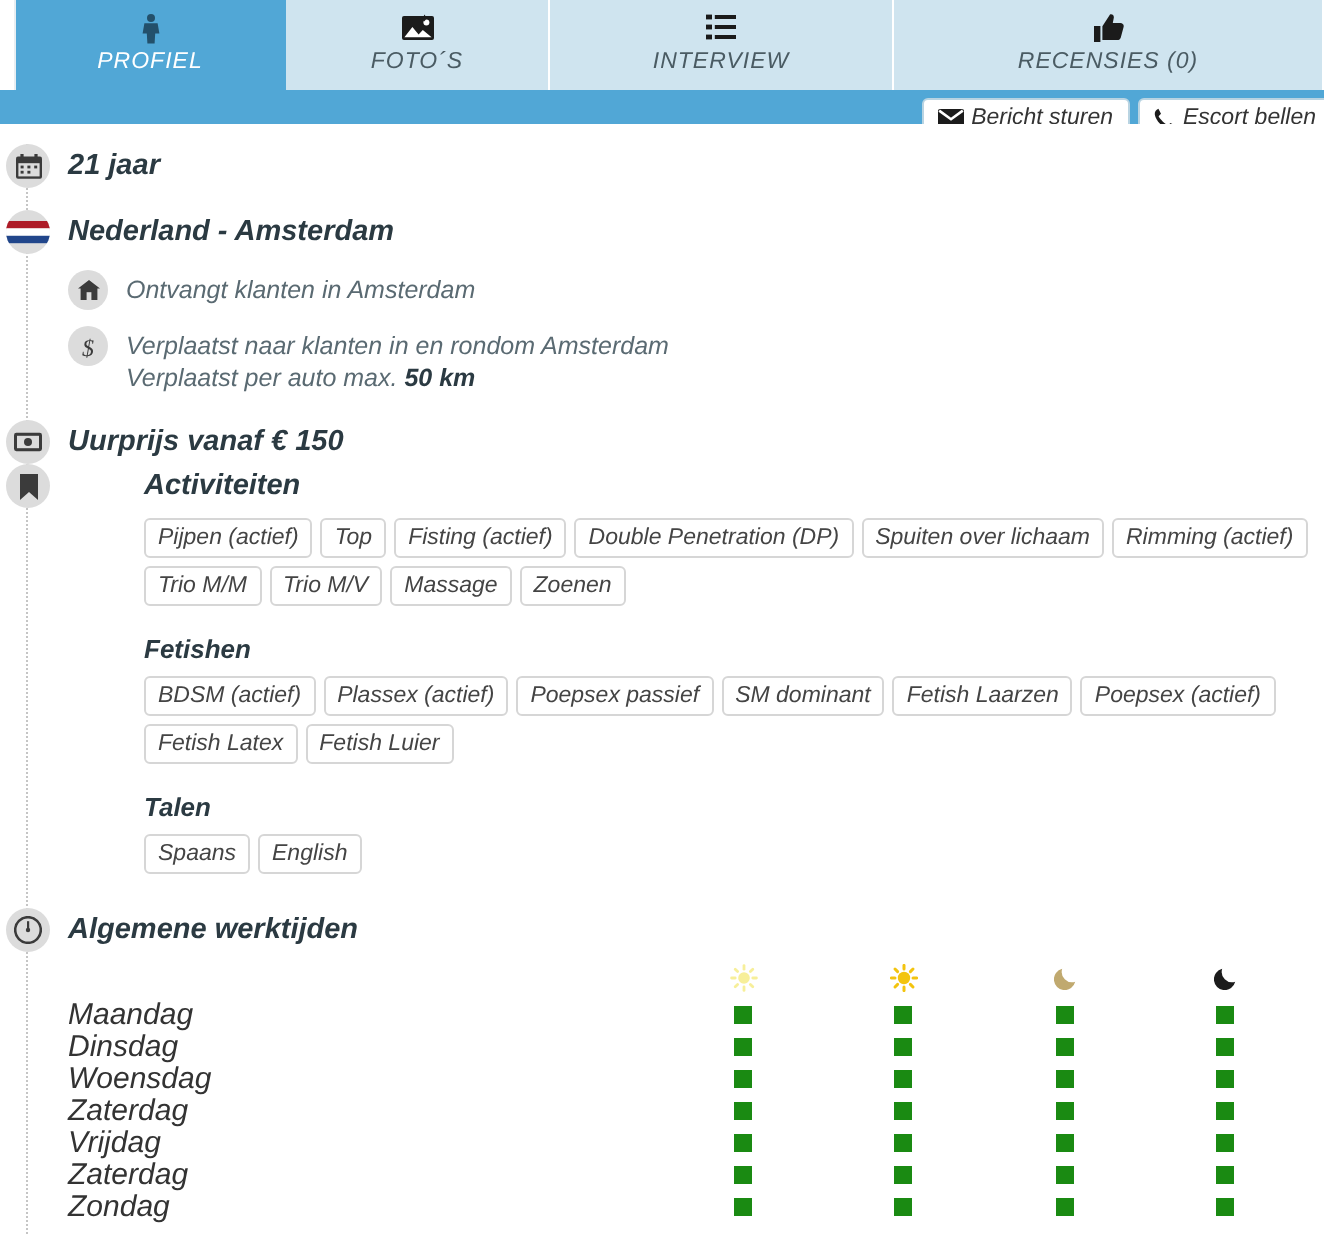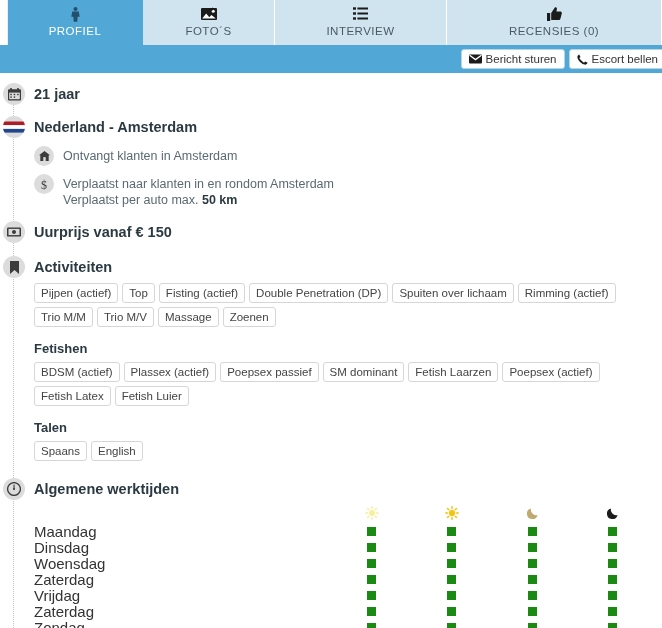--- a/index.html
+++ b/index.html
@@ -8,20 +8,21 @@
     width: 662px; height: 628px;
     background: #ffffff;
     font-family: "Liberation Sans", sans-serif;
     overflow: hidden;
   }
   #page {
     position: relative;
     width: 662px; height: 628px;
     background: #ffffff;
     overflow: hidden;
+    font-style: italic;
   }
 
   
   .tabbar {
     position: absolute; left: 0; top: 0;
     width: 662px; height: 45px;
     background: #ffffff;
     display: flex;
     align-items: stretch;
   }
@@ -92,21 +93,21 @@
     align-items: center;
     gap: 4px;
     white-space: nowrap;
     cursor: pointer;
   }
   .actbtn .bi { display: block; line-height: 0; }
   .actbtn:last-child { margin-right: -4px; }
 
   
   .content {
-    position: absolute; left: 0; top: 73px;
+    position: absolute; left: 0; top: 62px;
     width: 662px; height: 555px;
     background: #ffffff;
     padding-top: 6px;
   }
   
   .timeline-dots {
     position: absolute;
     left: 13px;
     top: 10px;
     bottom: 0;
@@ -356,21 +357,21 @@
       <div class="circle-icon">
         <svg width="14" height="10" viewBox="0 0 14 10">
             <rect x="0" y="0.4" width="14" height="9.2" rx="1.2" fill="#3b3b3b"></rect>
             <rect x="1.5" y="1.9" width="11" height="6.2" fill="#dcdcdc"></rect>
             <circle cx="7" cy="5" r="2" fill="#3b3b3b"></circle>
           </svg>
       </div>
       <div class="heading">Uurprijs vanaf € 150</div>
     </div>
 
-    <div class="row" style="margin-top:13px;">
+    <div class="row" style="gap:38px;">
       <div class="circle-icon">
         <svg width="9" height="13" viewBox="0 0 9 13">
             <path d="M0 0h9v13L4.5 9 0 13z" fill="#3b3b3b"></path>
           </svg>
       </div>
       <div style="flex:1 1 auto;">
         <div class="heading">Activiteiten</div>
         <div class="tagwrap" style="margin-top:5px;">
             <span class="tag">Pijpen (actief)</span>
             <span class="tag">Top</span>

